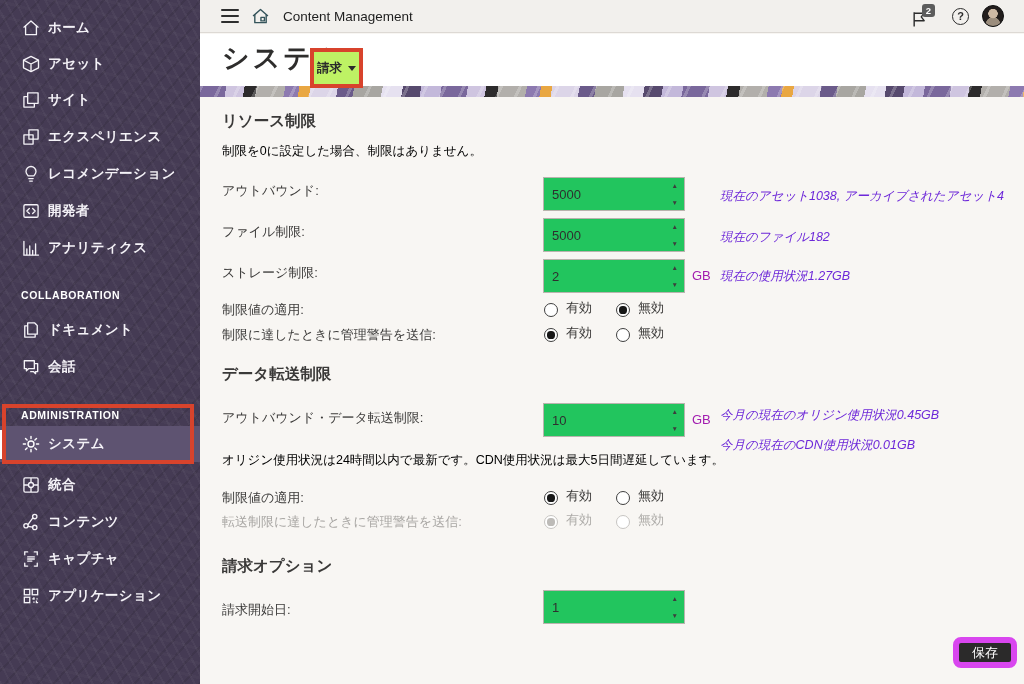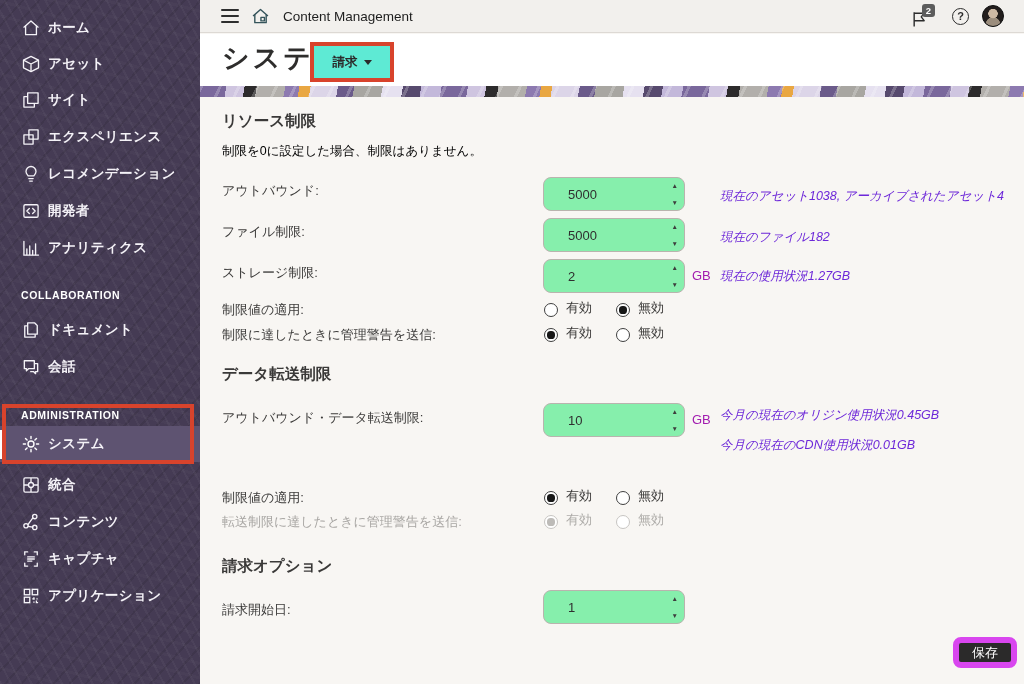--- a/index.html
+++ b/index.html
@@ -39,41 +39,41 @@
   .badge{position:absolute;left:12px;top:-5px;min-width:13px;height:13px;background:#5c5c5c;border-radius:3px;color:#fff;font-size:9.5px;font-weight:700;text-align:center;line-height:13px;padding:0 2px}
   .help{position:absolute;left:752px;top:8px;width:17px;height:17px;border:1.6px solid #2c2c2c;border-radius:50%;text-align:center;line-height:14px;font-size:11px;font-weight:700;color:#2c2c2c;cursor:pointer}
   .avatar{position:absolute;left:782px;top:5px;width:22px;height:22px;border-radius:50%;cursor:pointer;background:
     radial-gradient(circle at 50% 38%, #cdb9a4 0 4.5px, rgba(0,0,0,0) 5px),
     radial-gradient(circle at 50% 92%, #9b8d7d 0 7px, rgba(0,0,0,0) 7.5px),
     #221d1c;border:1px solid #111}
 
   
   .title-strip{position:absolute;left:0;top:34px;width:824px;height:52px;background:#fff}
   .page-title{position:absolute;left:22px;top:40px;font-family:"DejaVu Serif","Liberation Serif",serif;font-size:27px;letter-spacing:3px;color:#2e2d2c}
-  .billing-box{position:absolute;left:110px;top:42px;width:84px;height:40px;background:#5eead4;border:4px solid var(--annotation-red);z-index:41}
+  .billing-box{position:absolute;left:110px;top:48px;width:53px;height:40px;background:#bef264;border:4px solid var(--annotation-red);z-index:41}
   .billing-btn{position:absolute;inset:0;display:flex;align-items:center;justify-content:center;gap:6px;cursor:pointer}
   .billing-lbl{font-size:12.5px;font-weight:700;color:#2b2b2b}
   .caret{width:0;height:0;border-left:4px solid transparent;border-right:4px solid transparent;border-top:5px solid #2b2b2b}
 
   
   .banner{position:absolute;left:0;top:86px;width:824px;height:11px;background:
     repeating-linear-gradient(115deg, rgba(255,255,255,.22) 0 3px, rgba(0,0,0,0) 3px 17px),
     repeating-linear-gradient(100deg,
       #7a689c 0 26px,#cfc5e0 26px 44px,#2d2b2c 44px 56px,#b2afab 56px 84px,
       #8d7ab0 84px 98px,#e9a742 98px 109px,#dcd5e8 109px 136px,#6b5b8a 136px 152px,
       #a8a6a1 152px 180px,#e6e1f0 180px 200px,#574a6e 200px 218px,#c3b8da 218px 238px)}
 
   
   .content{position:absolute;left:0;top:97px;width:824px;height:587px;background:var(--content-bg)}
   .h2{position:absolute;left:22px;font-size:15.5px;font-weight:600;color:#3a3938}
   .desc{position:absolute;left:22px;font-size:12.5px;color:#000000}
   .lbl{position:absolute;left:22px;font-size:13px;color:#3c3b3a}
   .lbl.dis{color:#a8a6a3}
   .spin{position:absolute;left:343px;width:142px;height:34px}
-  .spin input{width:100%;height:100%;border:1px solid #b9b4ae;border-radius:8px;background:#86efac;font-size:13px;color:#2f2f2f;padding:0 28px 0 24px;font-family:"Liberation Sans",sans-serif;outline:none}
+  .spin input{width:100%;height:100%;border:1px solid #b9b4ae;border-radius:0;background:#22c55e;font-size:13px;color:#2f2f2f;padding:0 28px 0 8px;font-family:"Liberation Sans",sans-serif;outline:none}
   .arrows{position:absolute;right:7px;top:5px;bottom:5px;display:flex;flex-direction:column;justify-content:space-between}
   .arrows span{font-size:6.5px;line-height:7px;color:#3d3d3d;cursor:pointer;user-select:none}
   .unit{position:absolute;left:492px;font-size:13px;color:#a21caf}
   .note-i{position:absolute;left:520px;font-size:12.5px;font-style:italic;color:#6d28d9;white-space:nowrap}
   .radios{position:absolute;left:344px;display:flex;align-items:flex-end}
   .radio{width:14px;height:14px;border:1.6px solid #3f3f3f;border-radius:50%;background:#fff;position:relative;display:inline-block;cursor:pointer;flex:0 0 auto}
   .radio[data-state="on"]::after{content:"";position:absolute;inset:2.4px;background:#171717;border-radius:50%}
   .radio-lbl{font-size:13px;color:#3c3b3a;margin:0 0 0 8px}
   .radios .gap{width:24px}
   .radios.dis .radio{border-color:#c7c5c2;cursor:default}
@@ -341,20 +341,21 @@
       <input value="10" style="">
       <span class="arrows">
           <span>▲</span>
           <span>▼</span>
         </span>
     </div>
     <span class="unit" style="top:412px">GB</span>
     <span class="note-i" style="top:407px">今月の現在のオリジン使用状況0.45GB</span>
     <span class="note-i" style="top:437px">今月の現在のCDN使用状況0.01GB</span>
 
+    <p class="desc" style="top:452px">オリジン使用状況は24時間以内で最新です。CDN使用状況は最大5日間遅延しています。</p>
 
     <label class="lbl" style="top:489px">制限値の適用:</label>
     <div class="radios" style="top:487px">
       <span class="radio" data-state="on"></span>
       <span class="radio-lbl">有効</span>
       <span class="gap"></span>
       <span class="radio" data-state="off"></span>
       <span class="radio-lbl">無効</span>
     </div>
 

